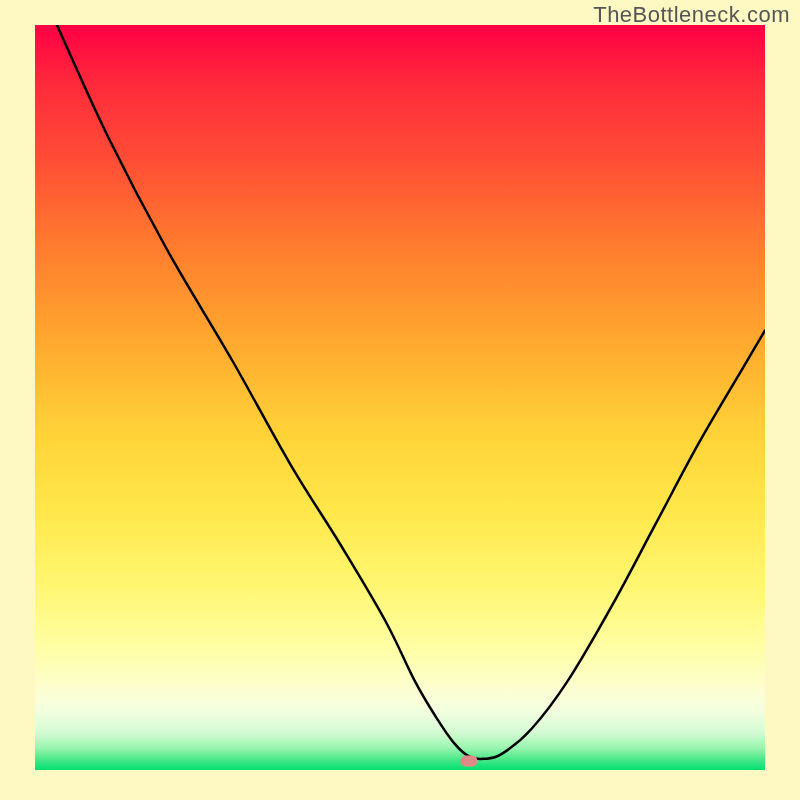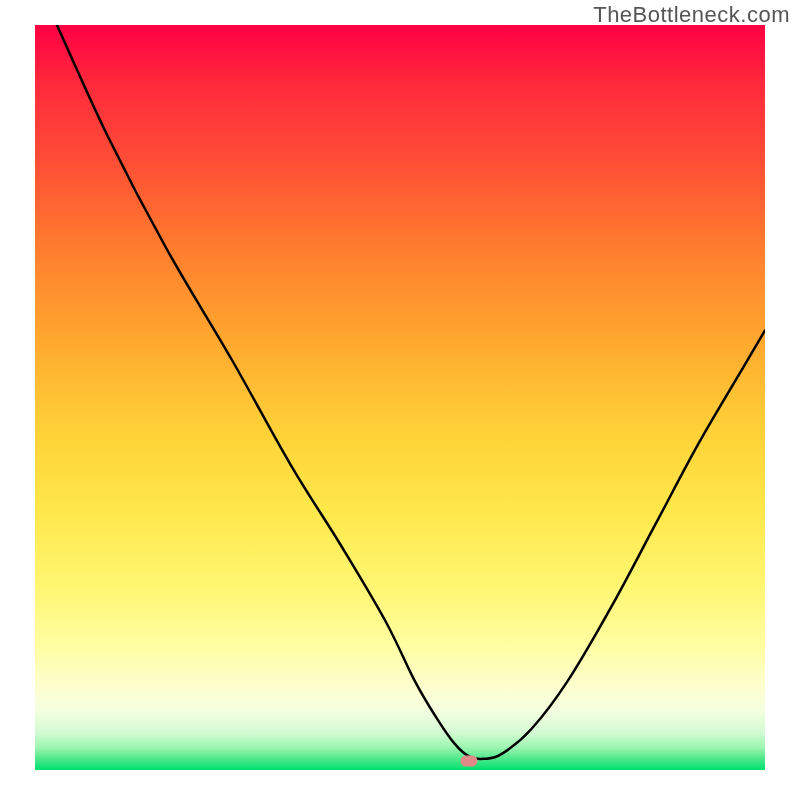--- a/index.html
+++ b/index.html
@@ -8,21 +8,21 @@
     width: 800px;
     height: 800px;
     background: #000;
     font-family: Arial, Helvetica, sans-serif;
     overflow: hidden;
   }
   .frame {
     position: relative;
     width: 800px;
     height: 800px;
-    background: #ffffff;
+    background: #fef9c3;
     text-decoration: underline;
   }
   .watermark {
     position: absolute;
     top: 2px;
     right: 10px;
     color: #555;
     font-size: 22px;
     font-weight: 500;
     letter-spacing: 0.5px;

